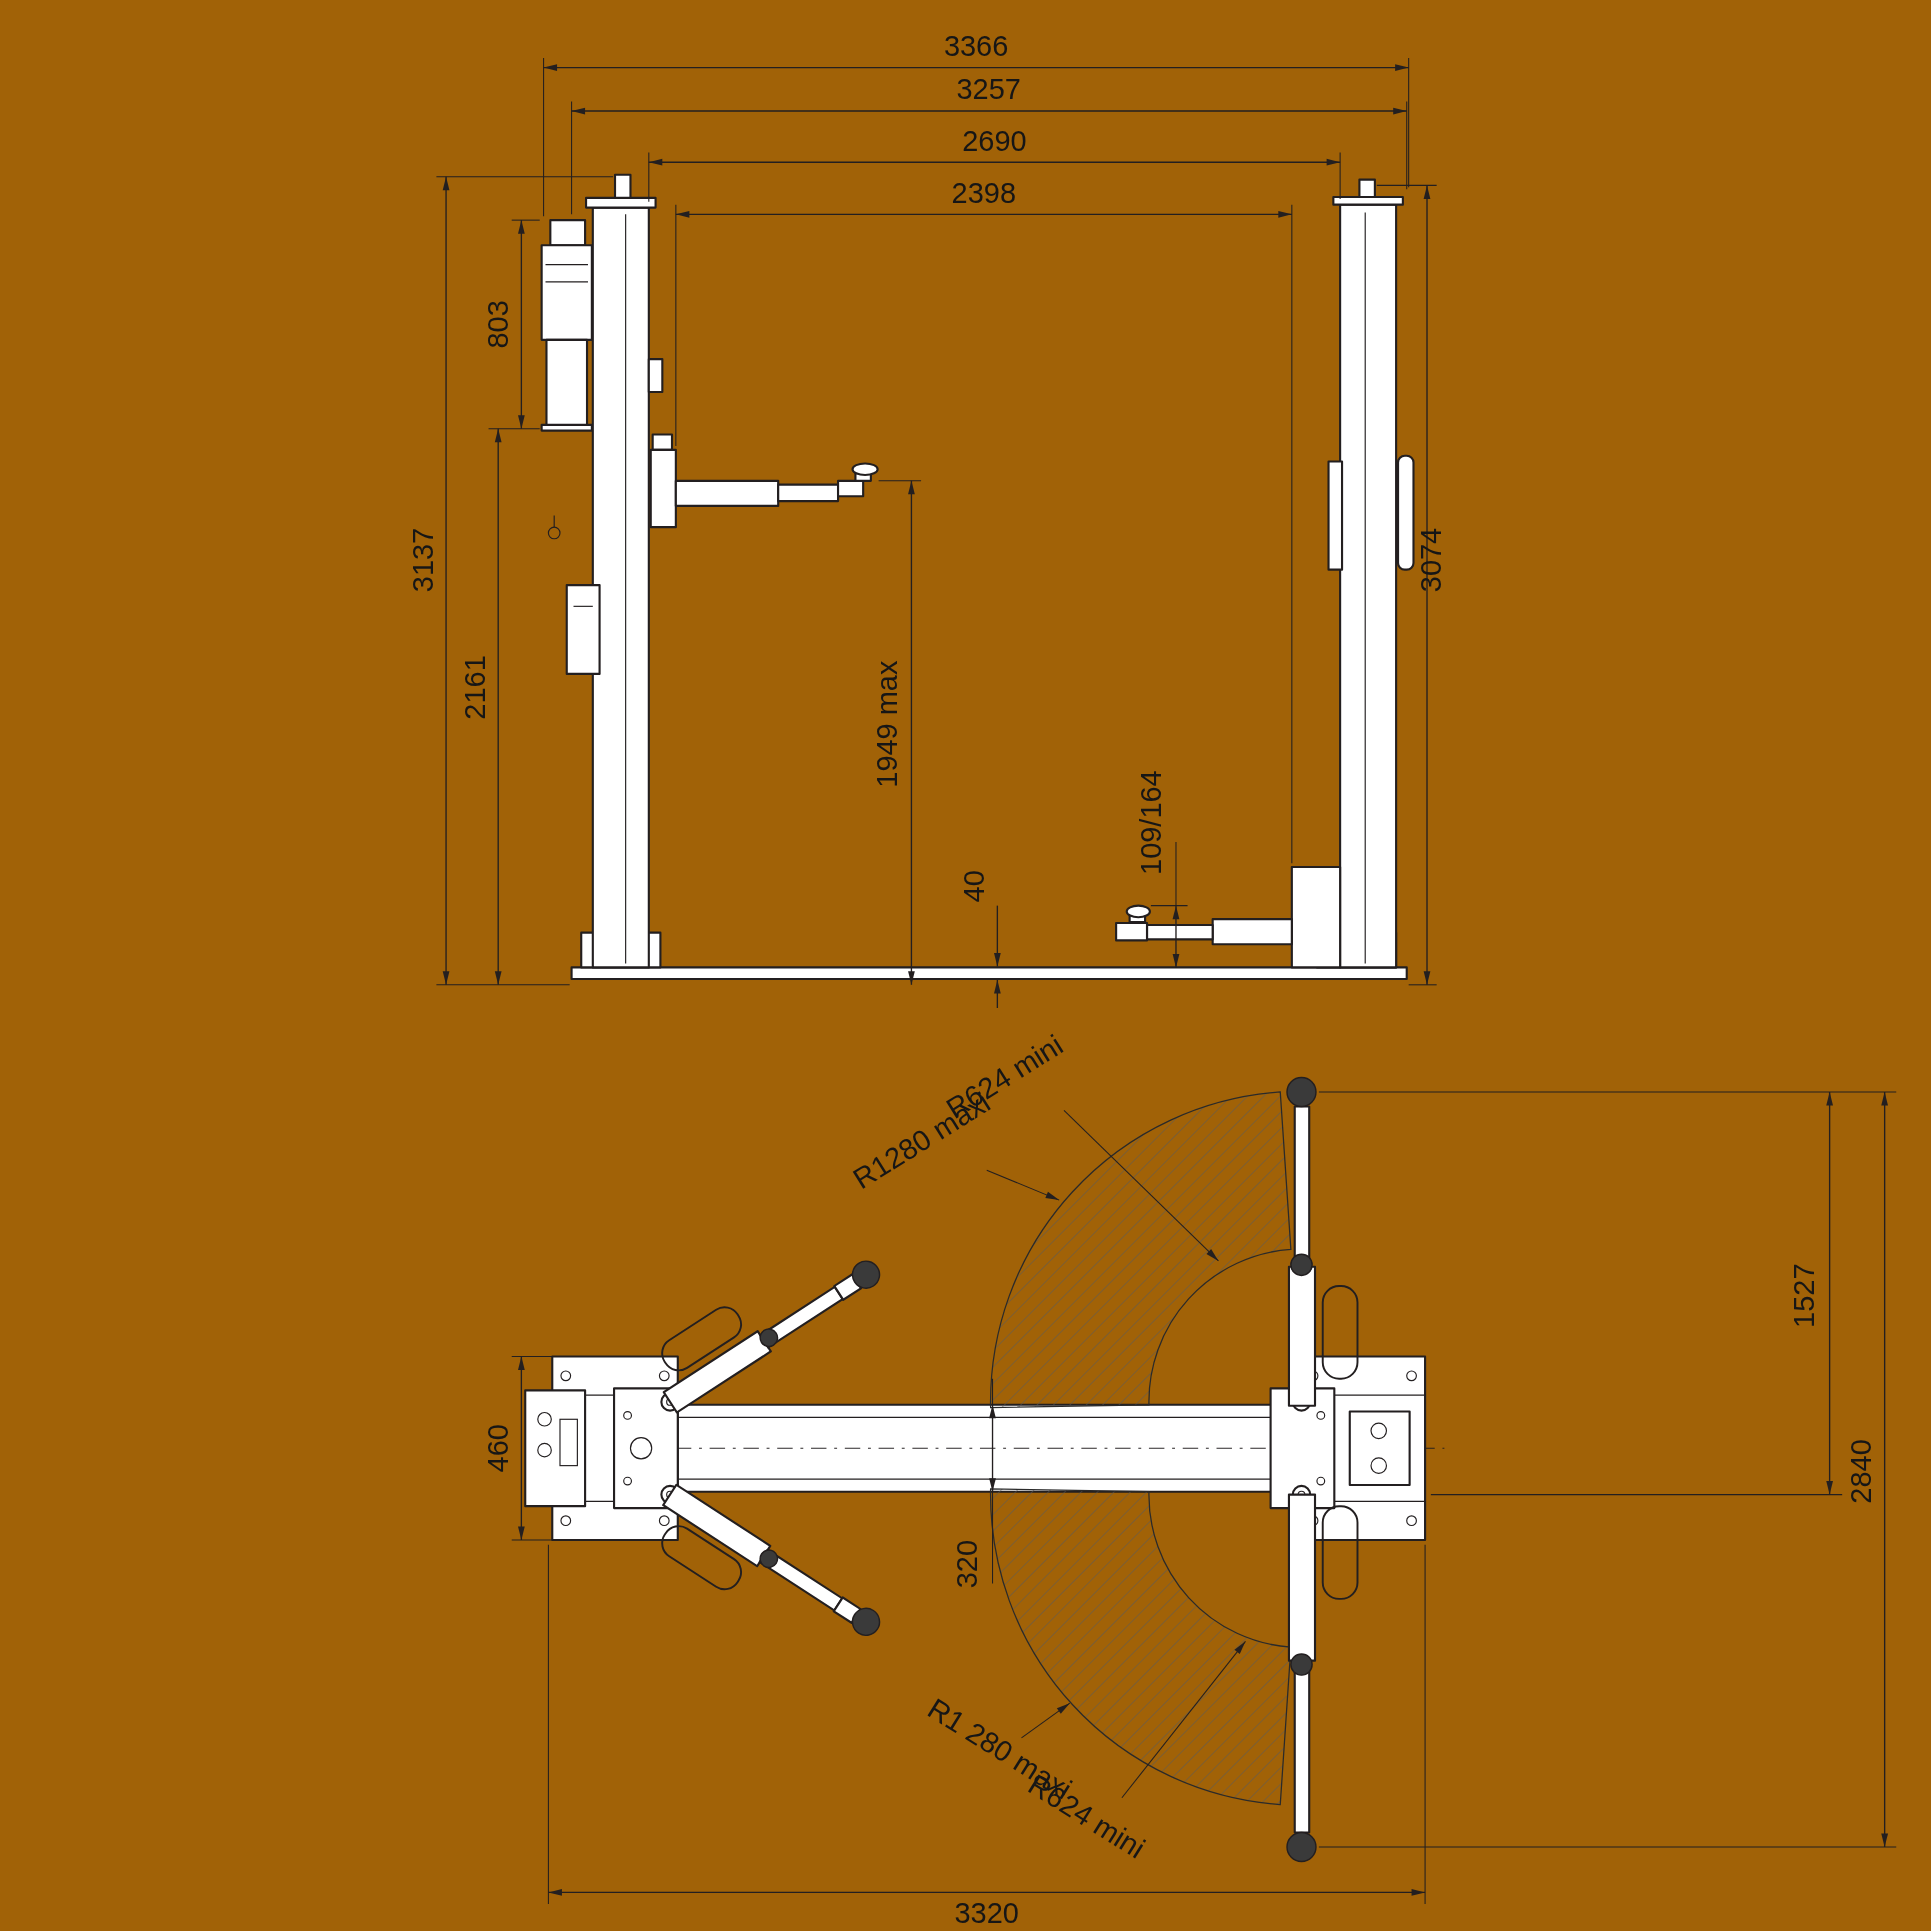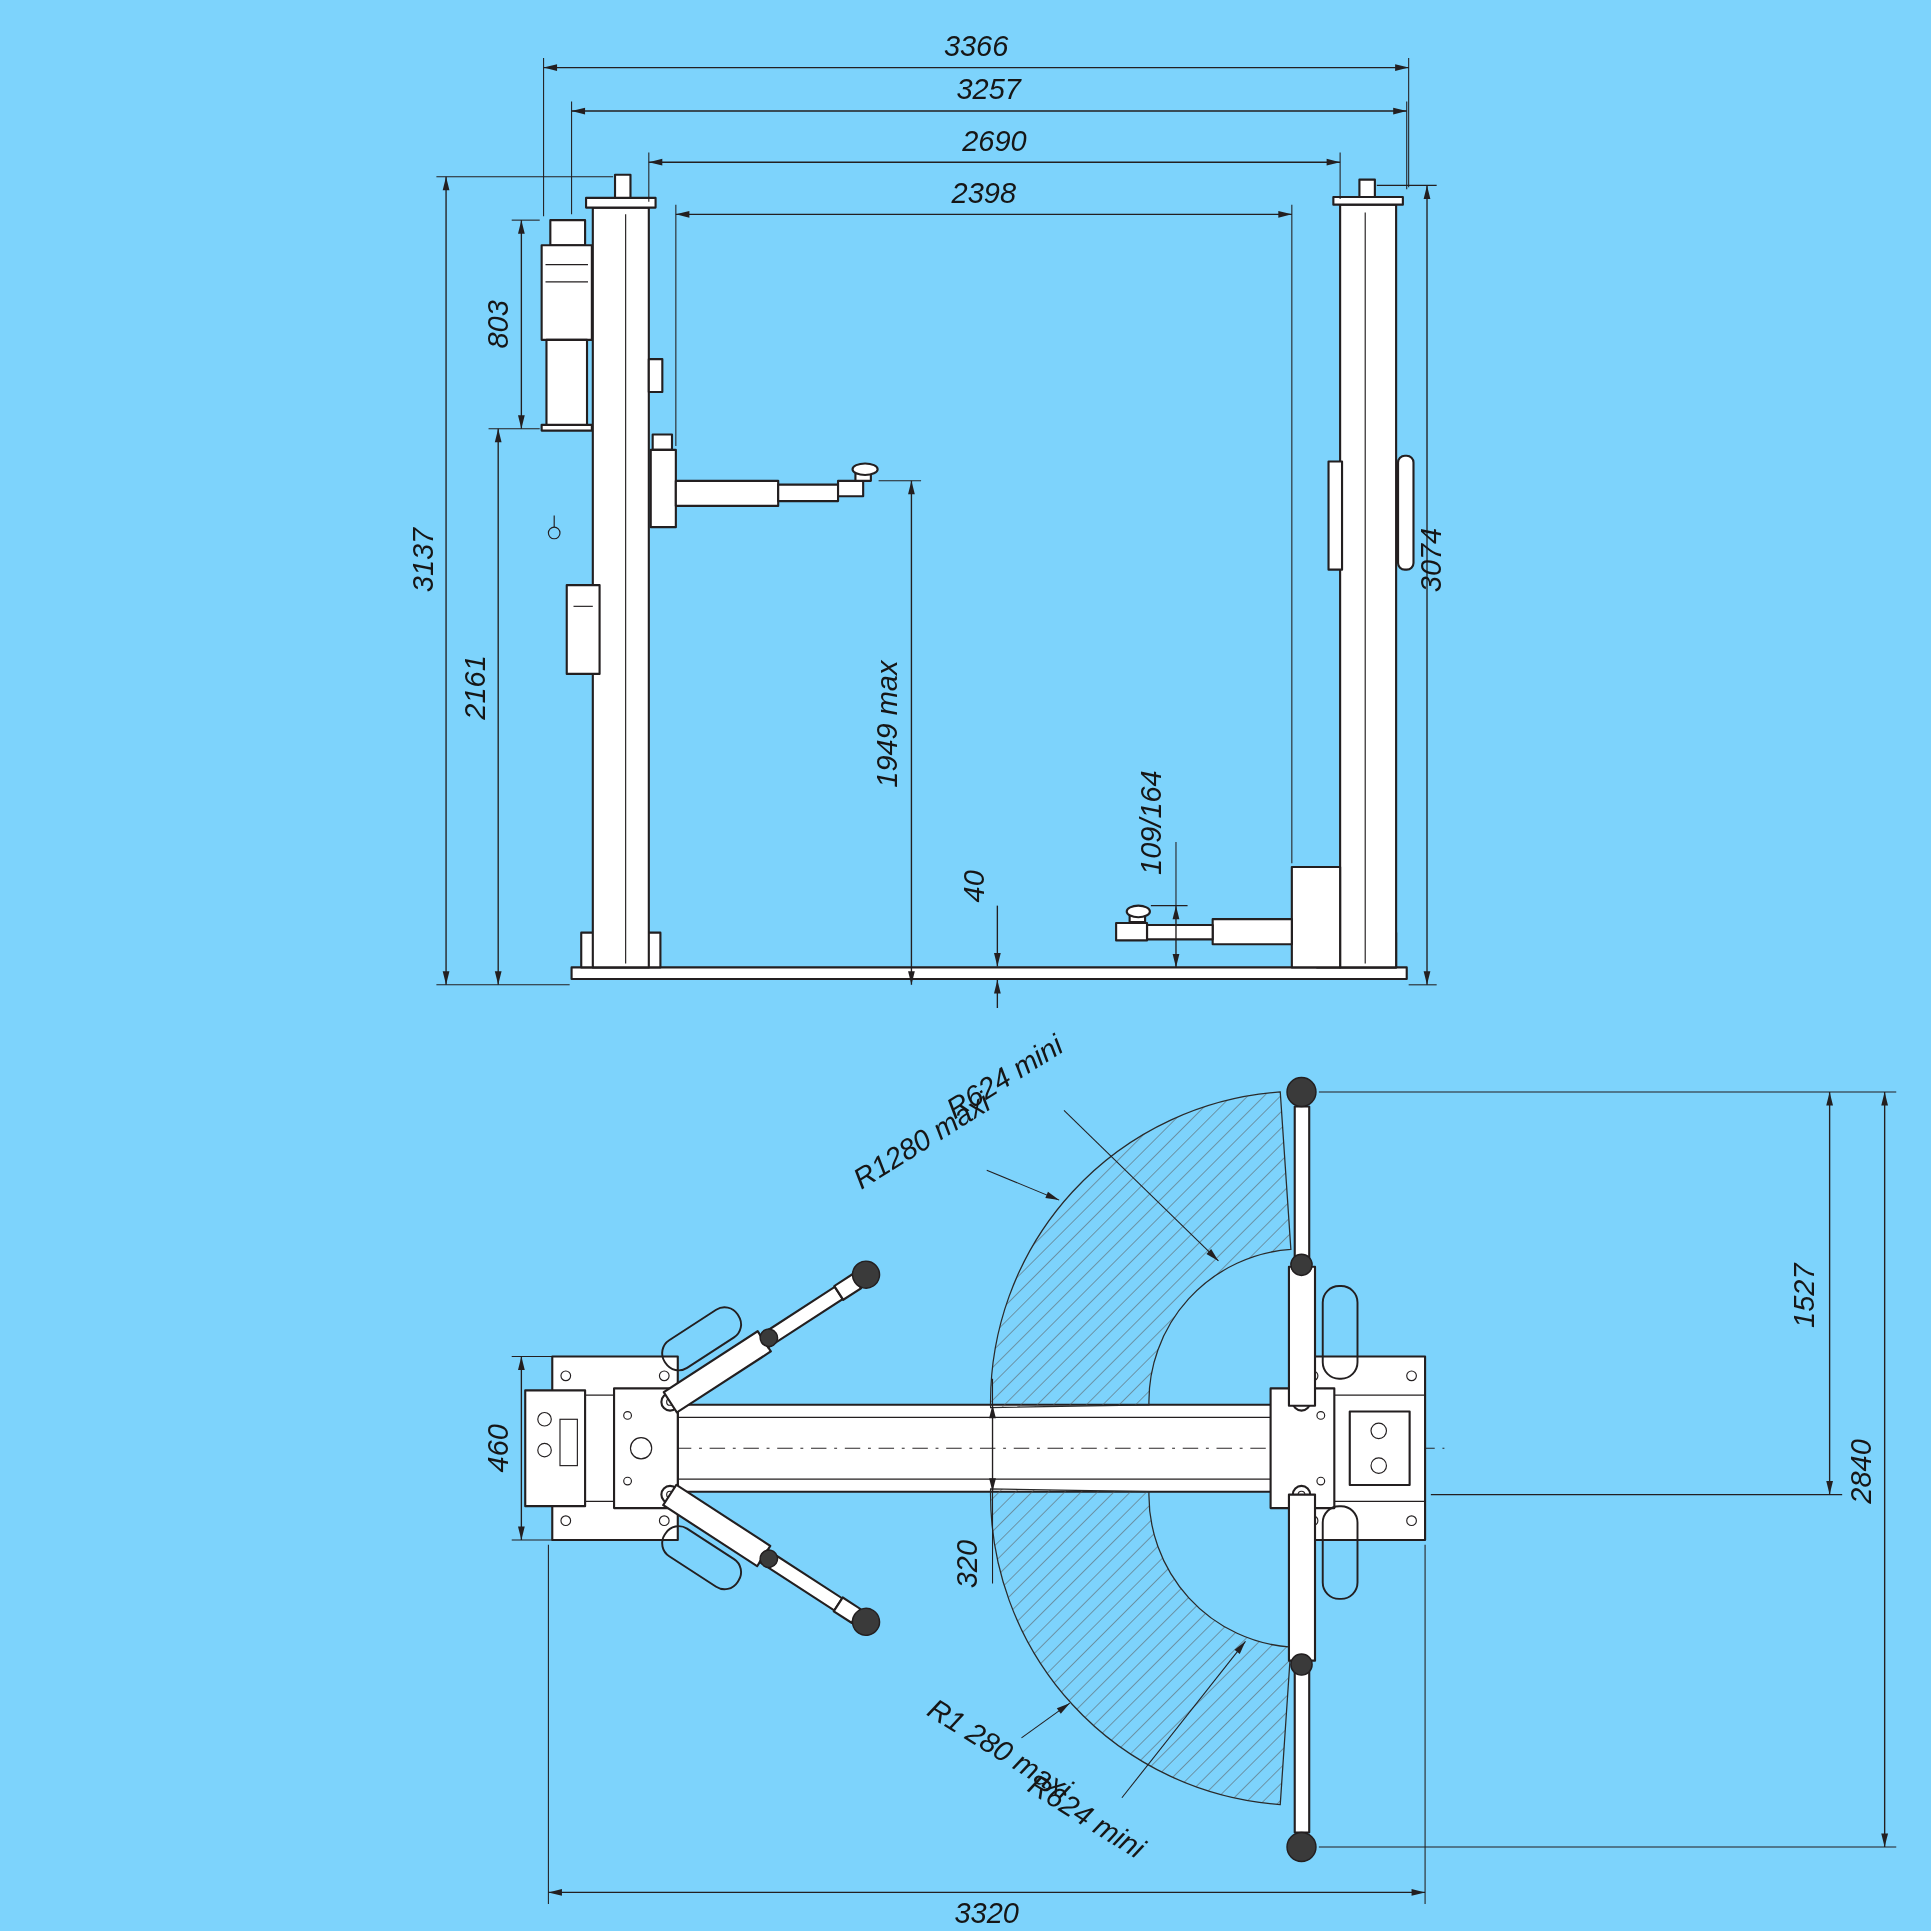--- a/index.html
+++ b/index.html
@@ -1,16 +1,16 @@
 <!DOCTYPE html>
 <html><head>
 <meta charset="utf-8">
 <style>
   html,body{margin:0;padding:0;background:#ffffff;}
-  .sheet{position:relative;width:1931px;height:1931px;background:#7dd3fc;overflow:hidden;font-style:italic;}
+  .sheet{position:relative;width:1931px;height:1931px;background:#a16207;overflow:hidden;}
   svg{display:block;}
   .part{fill:#ffffff;stroke:#231f20;stroke-width:2.2;stroke-linejoin:round;}
   .lnthin{fill:none;stroke:#231f20;stroke-width:1.2;}
   .dark{fill:#3a3a3a;stroke:#231f20;stroke-width:1.5;}
   .dim{stroke:#231f20;stroke-width:1.4;fill:none;}
   .ext{stroke:#231f20;stroke-width:1.1;fill:none;}
   .loopr{fill:none;stroke:#231f20;stroke-width:2;}
   .sector{fill:url(#hatch);stroke:#2a2a2a;stroke-width:1.3;}
   .dash{stroke:#231f20;stroke-width:1;stroke-dasharray:16 8 3 8;fill:none;}
   .lbl{font-family:"Liberation Sans","DejaVu Sans",sans-serif;font-size:30px;fill:#161616;}

